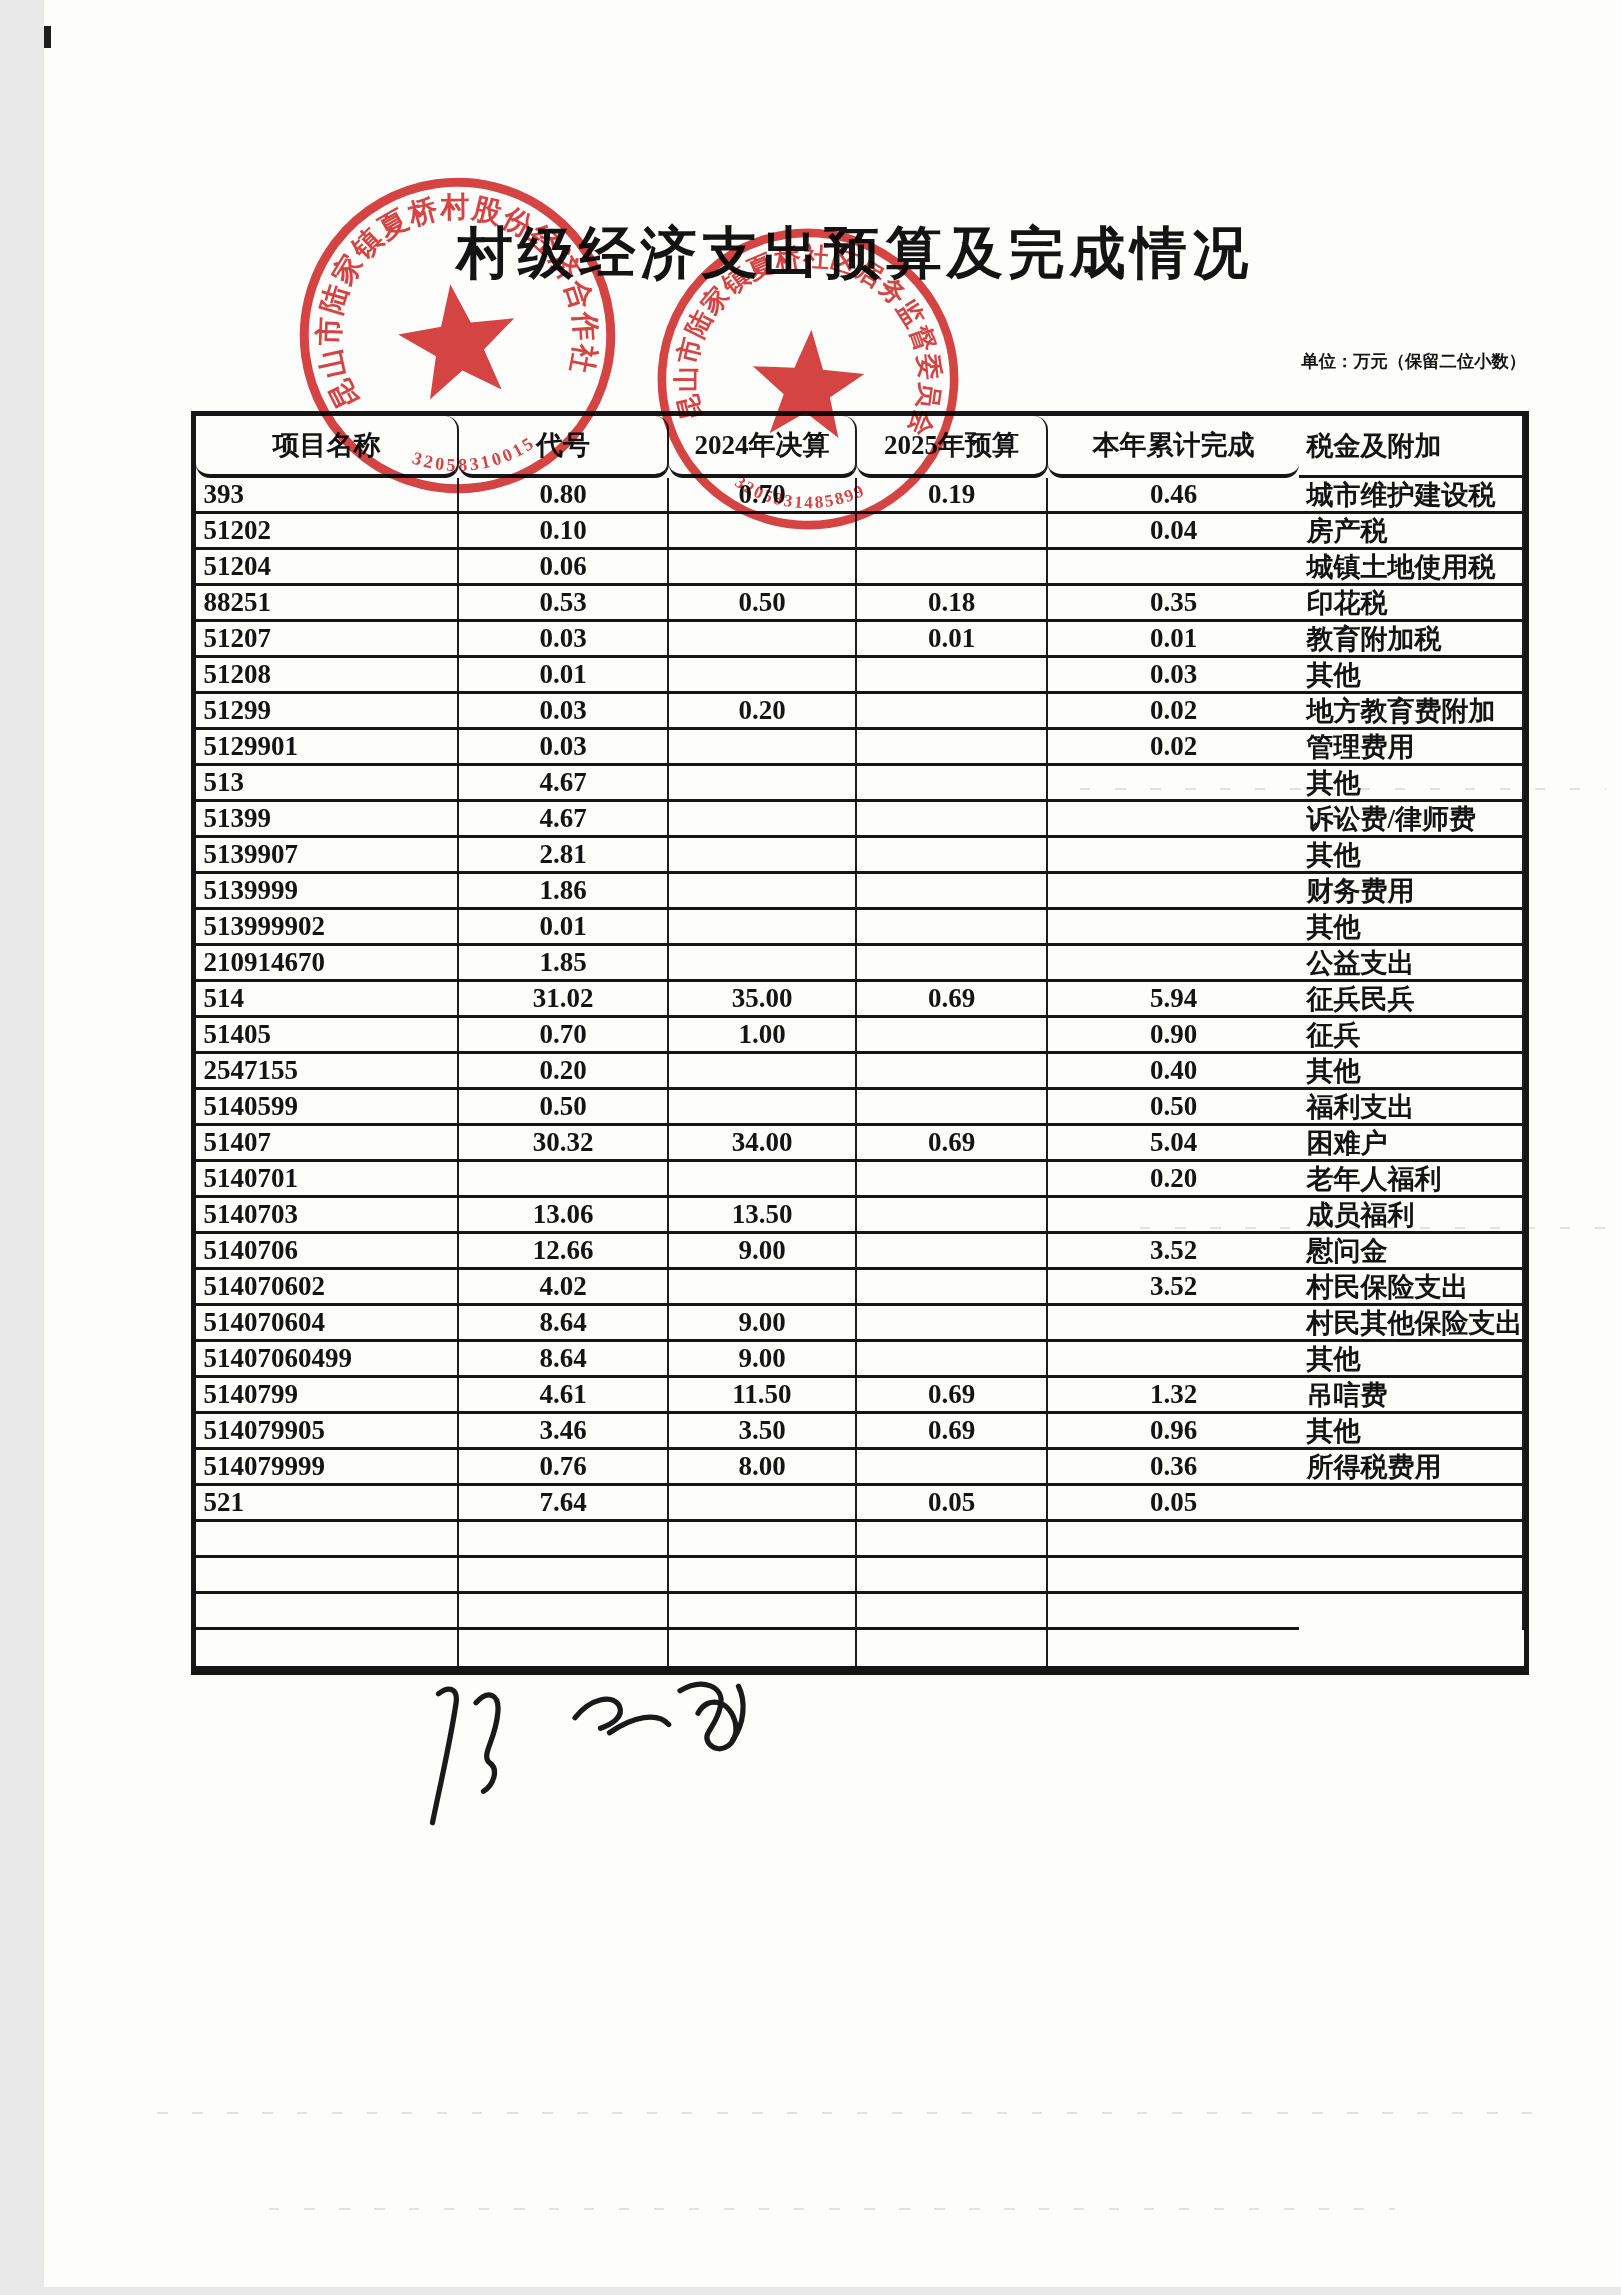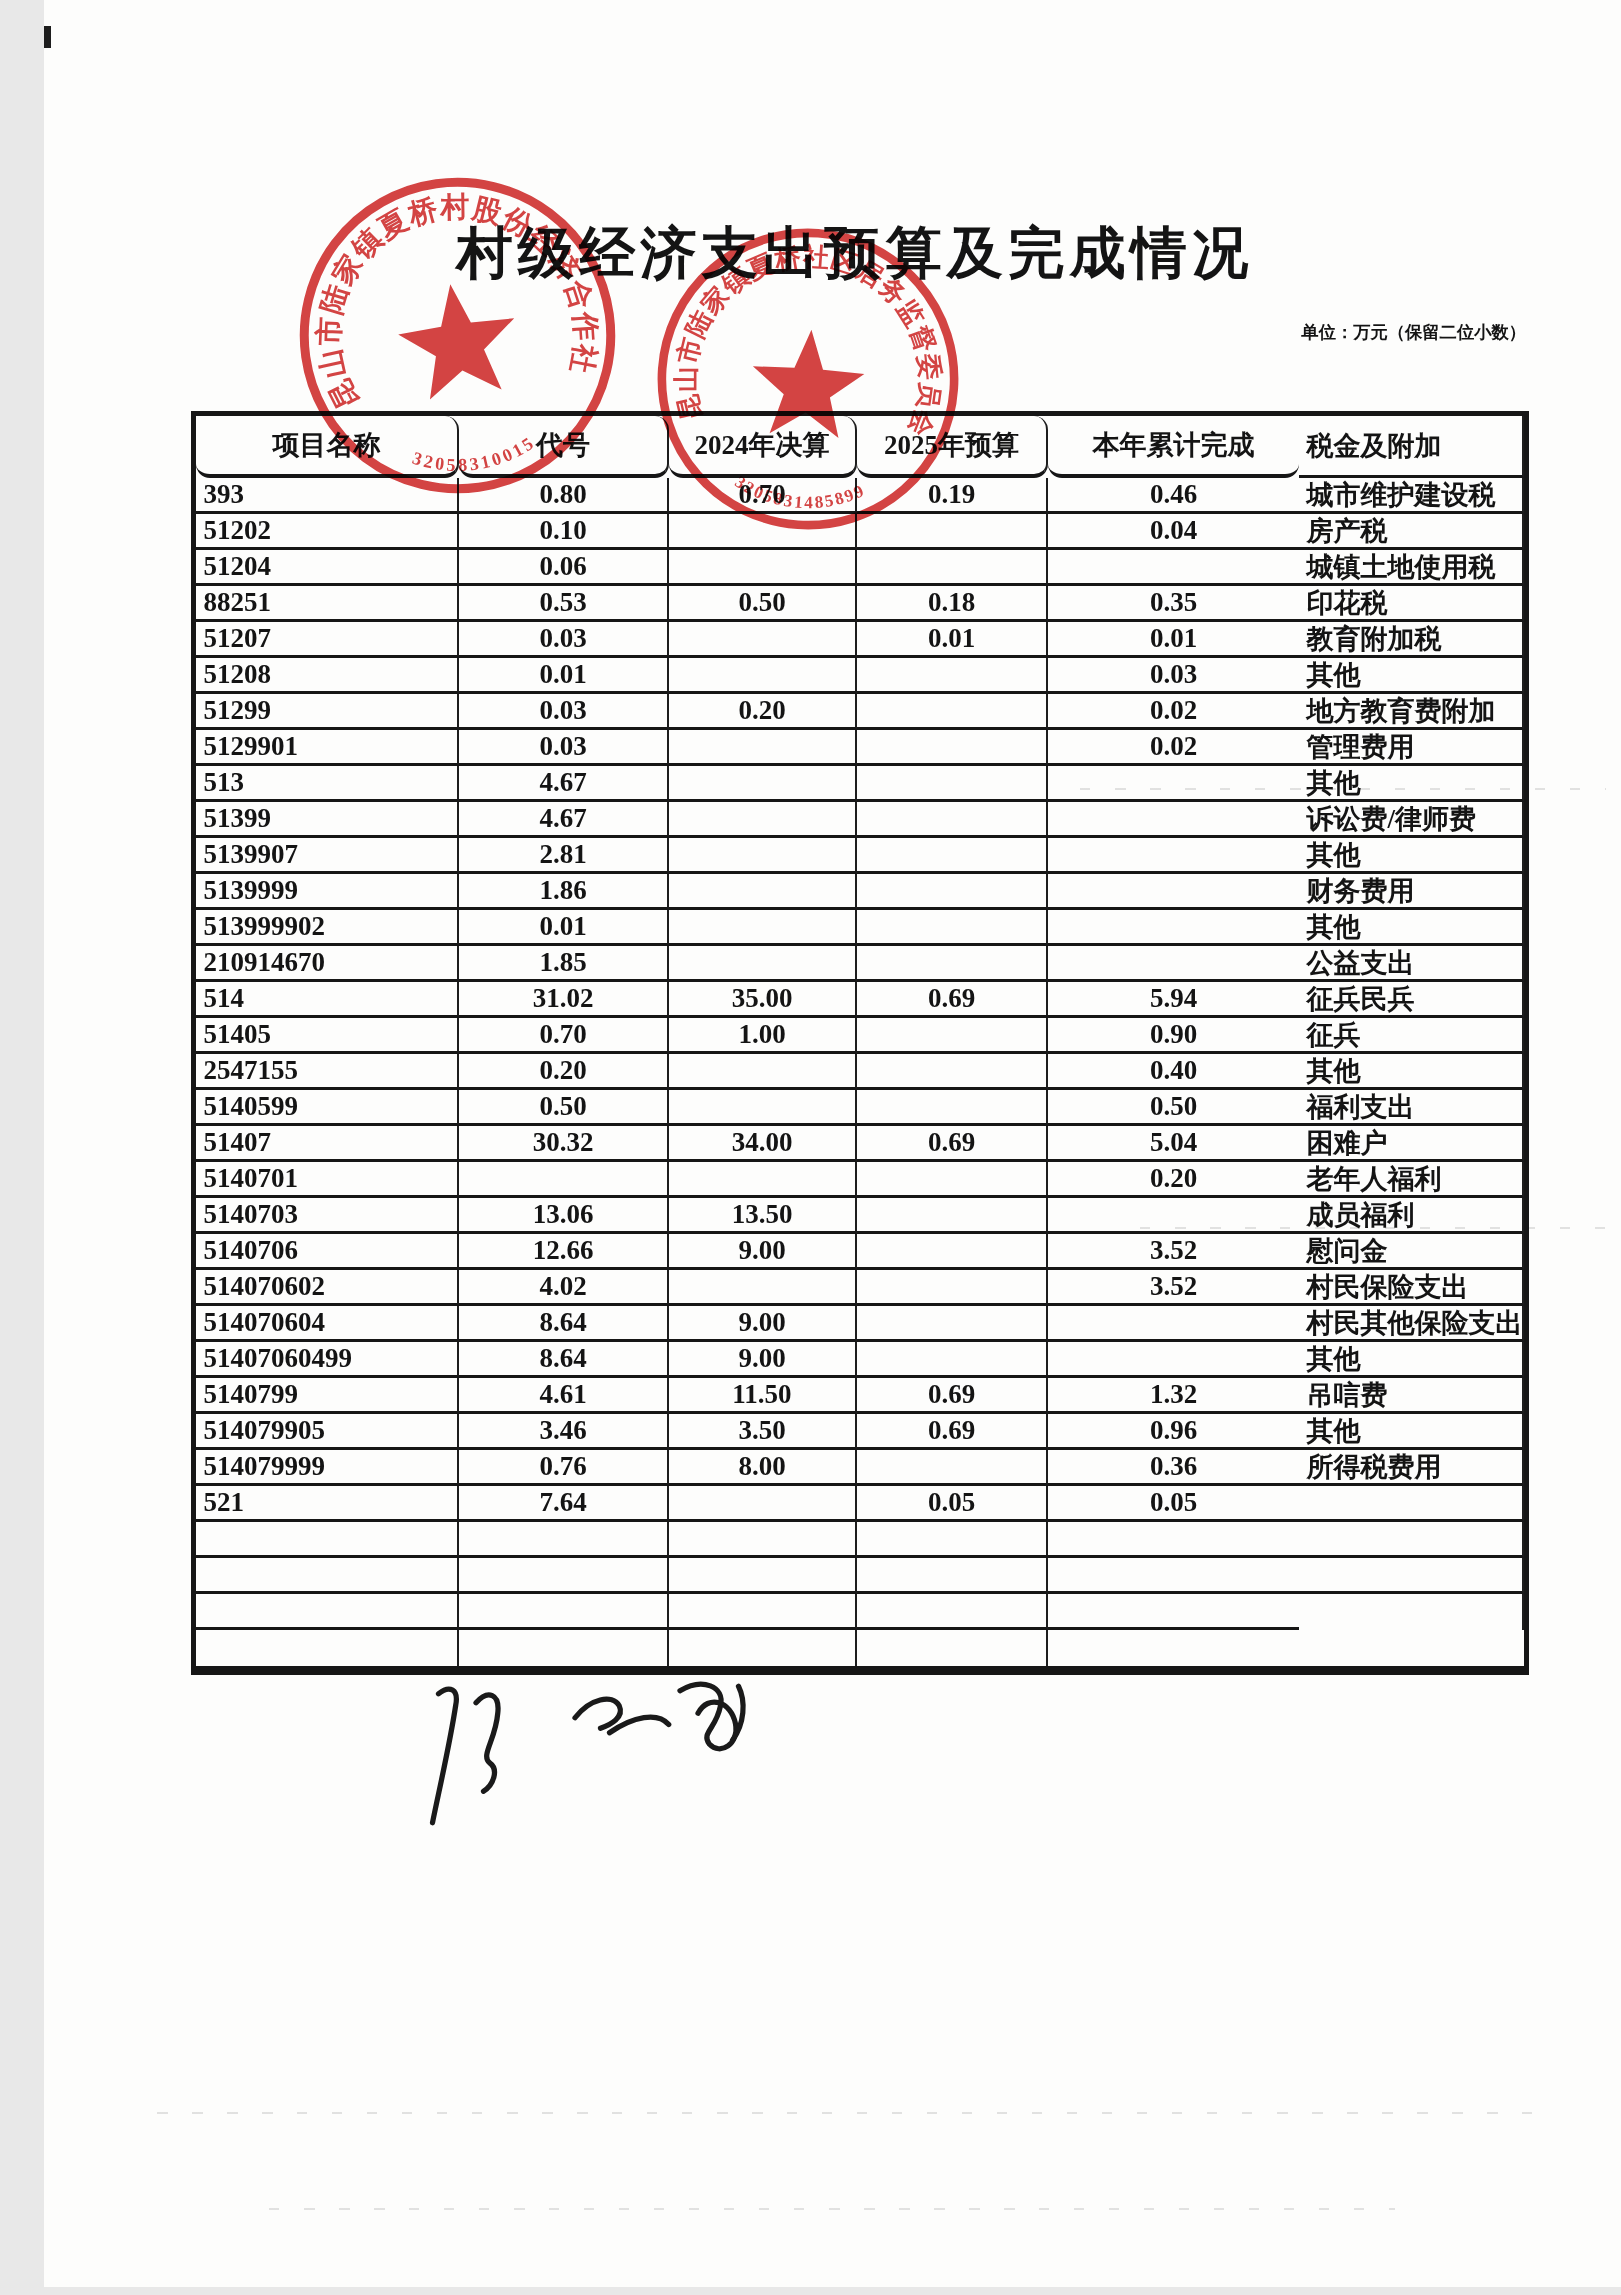--- a/index.html
+++ b/index.html
@@ -6,21 +6,21 @@
   .page{position:relative;width:1622px;height:2287px;background:#fdfdfc;overflow:hidden;
         font-family:"Liberation Serif",serif;color:#141414;margin-left:44px;}
   
   .corner-mark{position:absolute;left:0;top:25.5px;width:6.8px;height:22.5px;background:#1d1d1d;}
   .artifact{position:absolute;height:2.3px;background:repeating-linear-gradient(90deg,#9a9a9a 0 10.5px,transparent 10.5px 35px);opacity:.28;}
 
   .title{position:absolute;top:216px;left:0;width:1622px;text-align:center;
          font-family:"Liberation Sans",sans-serif;font-weight:bold;font-size:56px;letter-spacing:5.3px;}
   .subtitle{position:absolute;top:335px;left:0;width:1592px;text-align:center;
             font-family:"Liberation Sans",sans-serif;font-weight:bold;font-size:28px;letter-spacing:1.5px;}
-  .unit-note{position:absolute;top:320px;right:140px;
+  .unit-note{position:absolute;top:349px;right:140px;
              font-family:"Liberation Sans",sans-serif;font-weight:bold;font-size:17.3px;}
 
   .budget-table{position:absolute;left:147px;top:411px;display:grid;
                 grid-template-columns:263px 210px 188px 191px 251px 225px;
                 grid-template-rows:62px repeat(33,36px);
                 border:5.3px solid #161616;border-bottom-width:9px;background:transparent;}
   .cell{box-sizing:border-box;border-right:2.3px solid #1d1d1d;border-bottom:3.8px solid #161616;
         display:flex;align-items:center;font-size:27px;font-weight:600;overflow:hidden;white-space:nowrap;}
   .cell.lastcol{border-right:none;text-align:right;}
   .cell.lastrow{border-bottom:none;}

